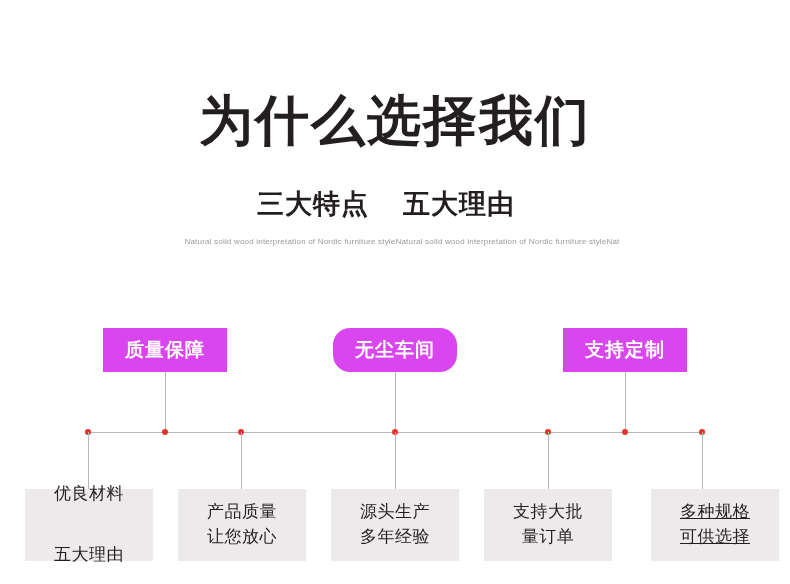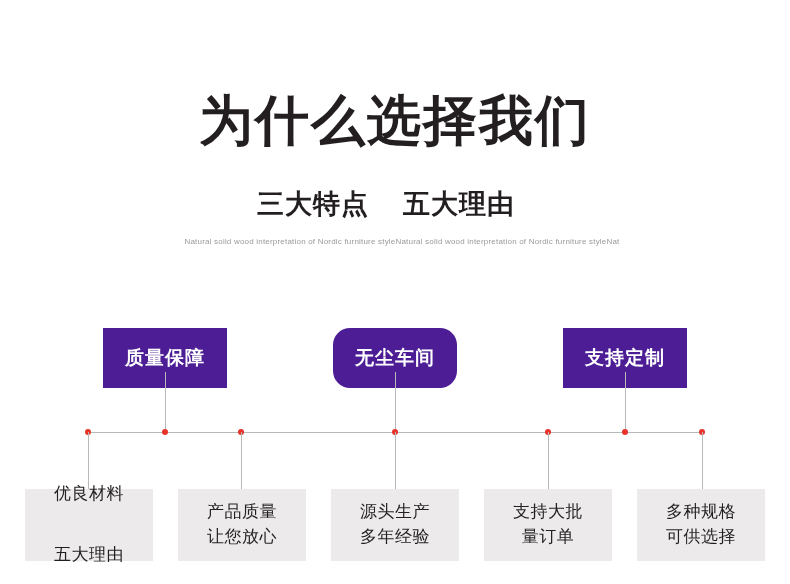--- a/index.html
+++ b/index.html
@@ -38,22 +38,22 @@
     font-size:8px;
     color:#9a9a9a;
     line-height:1.9;
     letter-spacing:.2px;
     padding-left:7px;
   }
 
   
   .feature{
     position:absolute;
-    height:60px;
-    background:#4c1d95;
+    height:44px;
+    background:#d946ef;
     color:#ffffff;
     font-size:19px;
     font-weight:bold;
     display:flex;
     align-items:center;
     justify-content:center;
     letter-spacing:1px;
   }
   .f0{left:103px;top:328px;width:124px;}
   .f1{left:333px;top:328px;width:124px;border-radius:17px;}
@@ -157,18 +157,18 @@
     <span>让您放心</span>
   </div>
   <div class="reason" style="left:331px;">
     <span>源头生产</span>
     <span>多年经验</span>
   </div>
   <div class="reason" style="left:484px;">
     <span>支持大批</span>
     <span>量订单</span>
   </div>
-  <div class="reason" style="left:637px;">
+  <div class="reason" style="left:651px;text-decoration:underline;">
     <span>多种规格</span>
     <span>可供选择</span>
   </div>
 
 </div>
 
 </body></html>

